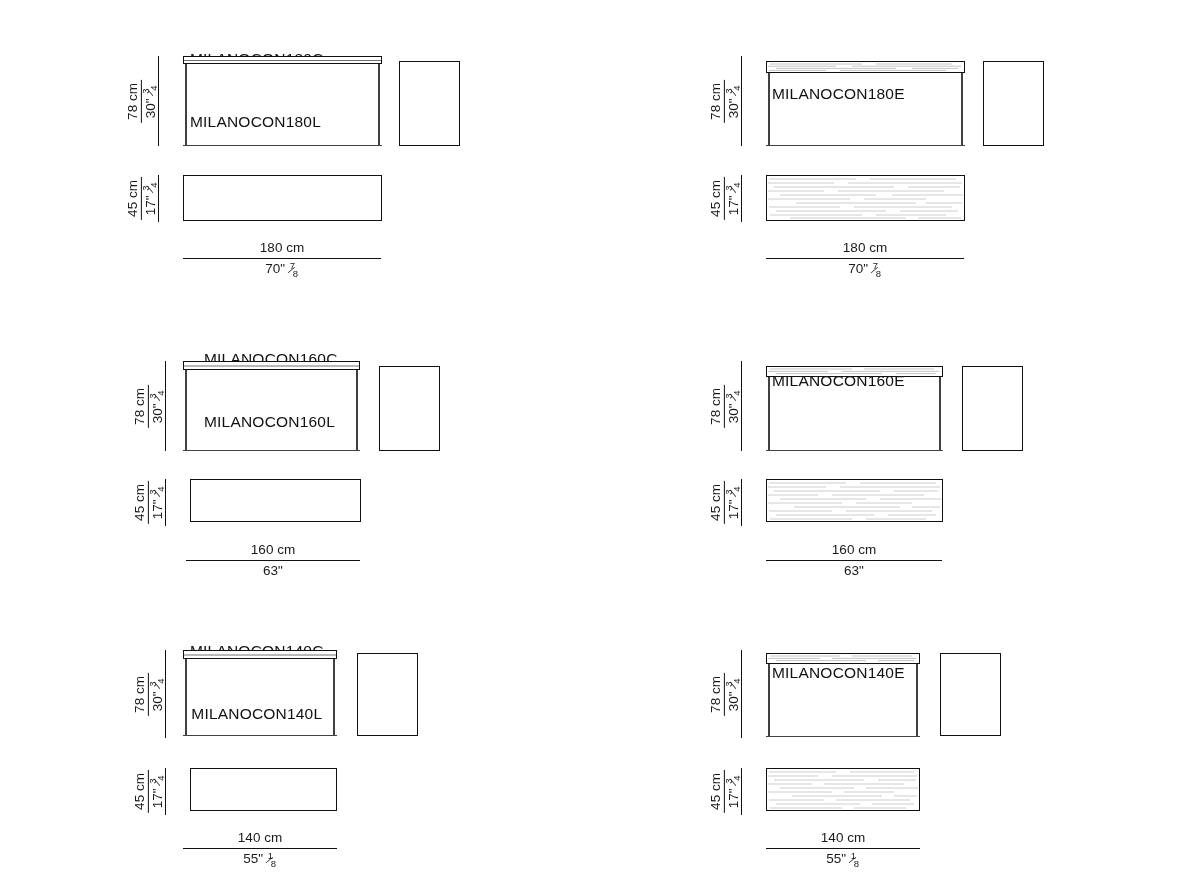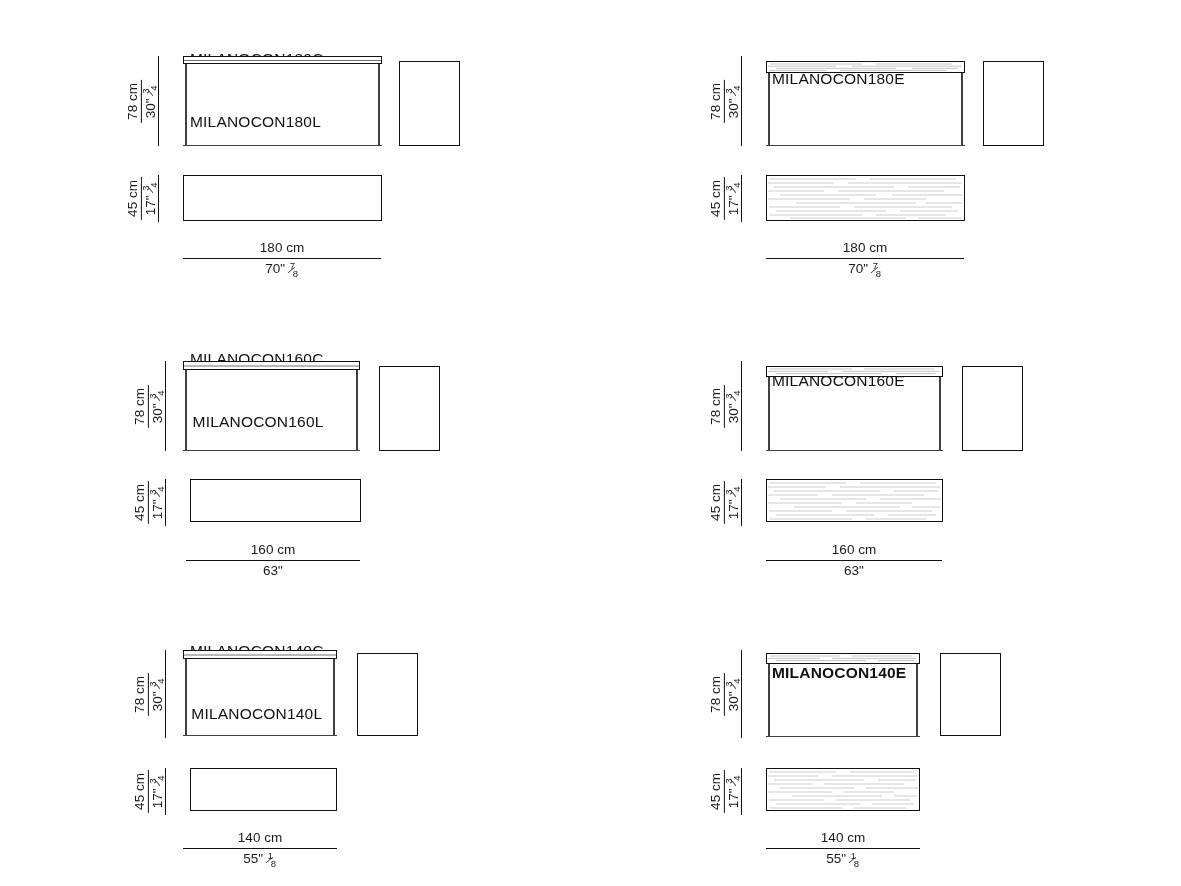--- a/index.html
+++ b/index.html
@@ -173,21 +173,21 @@
 
     <div class="hdim" style="left:183px; top:240px; width:198px;">
       <span class="top">180 cm</span>
       <span class="rule"></span>
       <span class="bot"><span>70" </span><span class="frac-box"><span class="n">7</span><span class="s">⁄</span><span class="d">8</span></span></span>
     </div>
   </div>
 
   <div class="block">
 
-    <div class="titles" style="left:772px; top:26px;">
+    <div class="titles" style="left:772px; top:41px;">
       <span class="title-line">MILANOCON180E</span>
     </div>
 
     <div class="drawing" style="left:766px; top:61px;">
       <svg width="200" height="85" viewBox="0 0 200 85">
         <rect x="0.5" y="0.5" width="198" height="11" fill="#ffffff" stroke="#111" stroke-width="1"></rect>
         <g stroke="#8a8a8a" stroke-width="0.5">
           <line x1="4" y1="3" x2="96" y2="3"></line>
             <line x1="110" y1="3" x2="186" y2="3"></line>
           <line x1="2" y1="5.2" x2="70" y2="5.2"></line>
@@ -261,21 +261,21 @@
 
     <div class="hdim" style="left:766px; top:240px; width:198px;">
       <span class="top">180 cm</span>
       <span class="rule"></span>
       <span class="bot"><span>70" </span><span class="frac-box"><span class="n">7</span><span class="s">⁄</span><span class="d">8</span></span></span>
     </div>
   </div>
 
   <div class="block">
 
-    <div class="titles" style="left:190px; top:306px;text-align:right;">
+    <div class="titles" style="left:204px; top:306px;">
       <span class="title-line">MILANOCON160C</span>
       <span class="title-line">MILANOCON160L</span>
     </div>
 
     <div class="drawing" style="left:183px; top:361px;">
       <svg width="178" height="90" viewBox="0 0 178 90">
         <rect x="0.5" y="0.5" width="176" height="8" fill="#ffffff" stroke="#111" stroke-width="1"></rect>
         <line x1="0.5" y1="5" x2="176.5" y2="5" stroke="#111" stroke-width="0.6"></line>
         <line x1="3" y1="8.5" x2="3" y2="89" stroke="#111" stroke-width="1.6"></line>
         <line x1="174" y1="8.5" x2="174" y2="89" stroke="#111" stroke-width="1.6"></line>
@@ -457,21 +457,21 @@
 
     <div class="hdim" style="left:183px; top:830px; width:154px;">
       <span class="top">140 cm</span>
       <span class="rule"></span>
       <span class="bot"><span>55" </span><span class="frac-box"><span class="n">1</span><span class="s">⁄</span><span class="d">8</span></span></span>
     </div>
   </div>
 
   <div class="block">
 
-    <div class="titles" style="left:772px; top:620px;font-weight:bold;">
+    <div class="titles" style="left:772px; top:620px;">
       <span class="title-line">MILANOCON140E</span>
     </div>
 
     <div class="drawing" style="left:766px; top:653px;">
       <svg width="155" height="84" viewBox="0 0 155 84">
         <rect x="0.5" y="0.5" width="153" height="10" fill="#ffffff" stroke="#111" stroke-width="1"></rect>
         <g stroke="#8a8a8a" stroke-width="0.5">
           <line x1="4" y1="3" x2="74" y2="3"></line>
             <line x1="86" y1="3" x2="146" y2="3"></line>
           <line x1="2" y1="5.4" x2="54" y2="5.4"></line>

